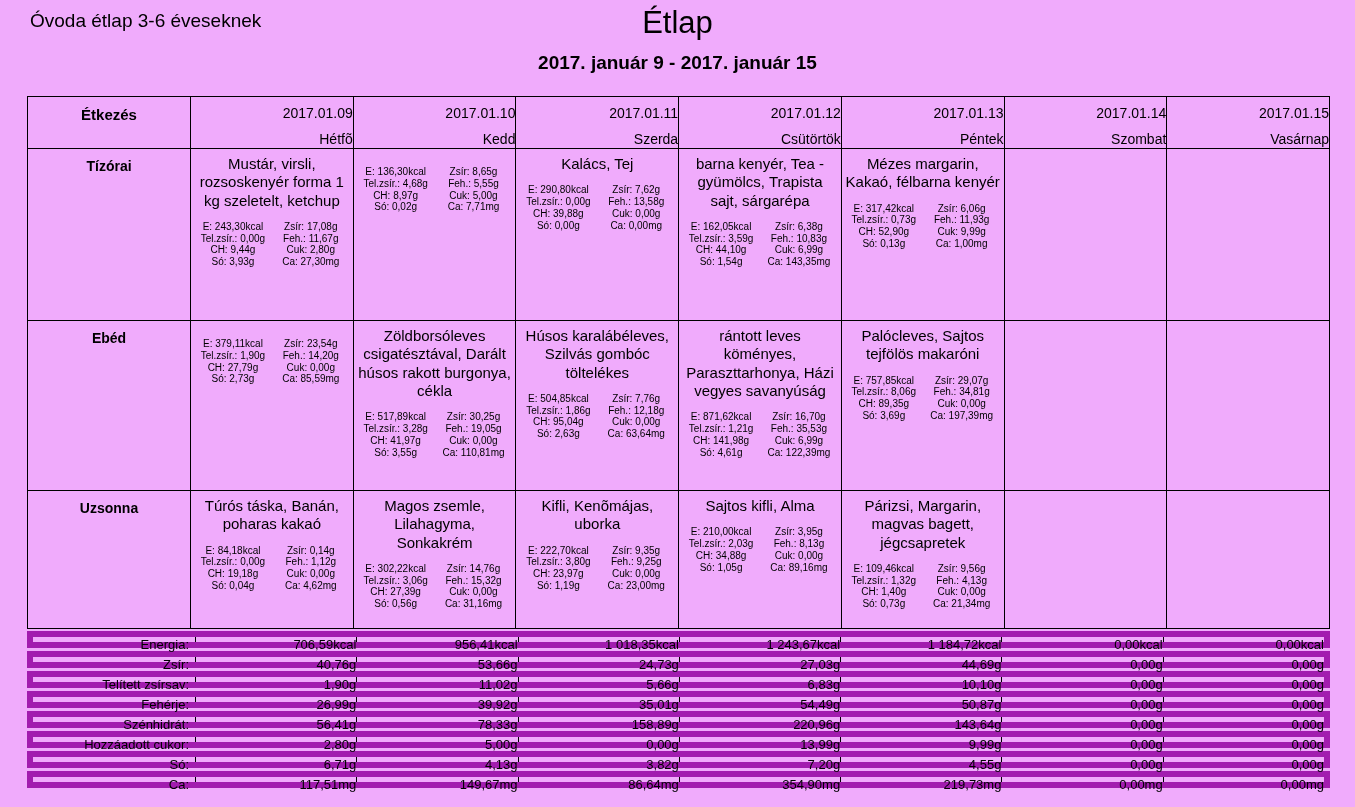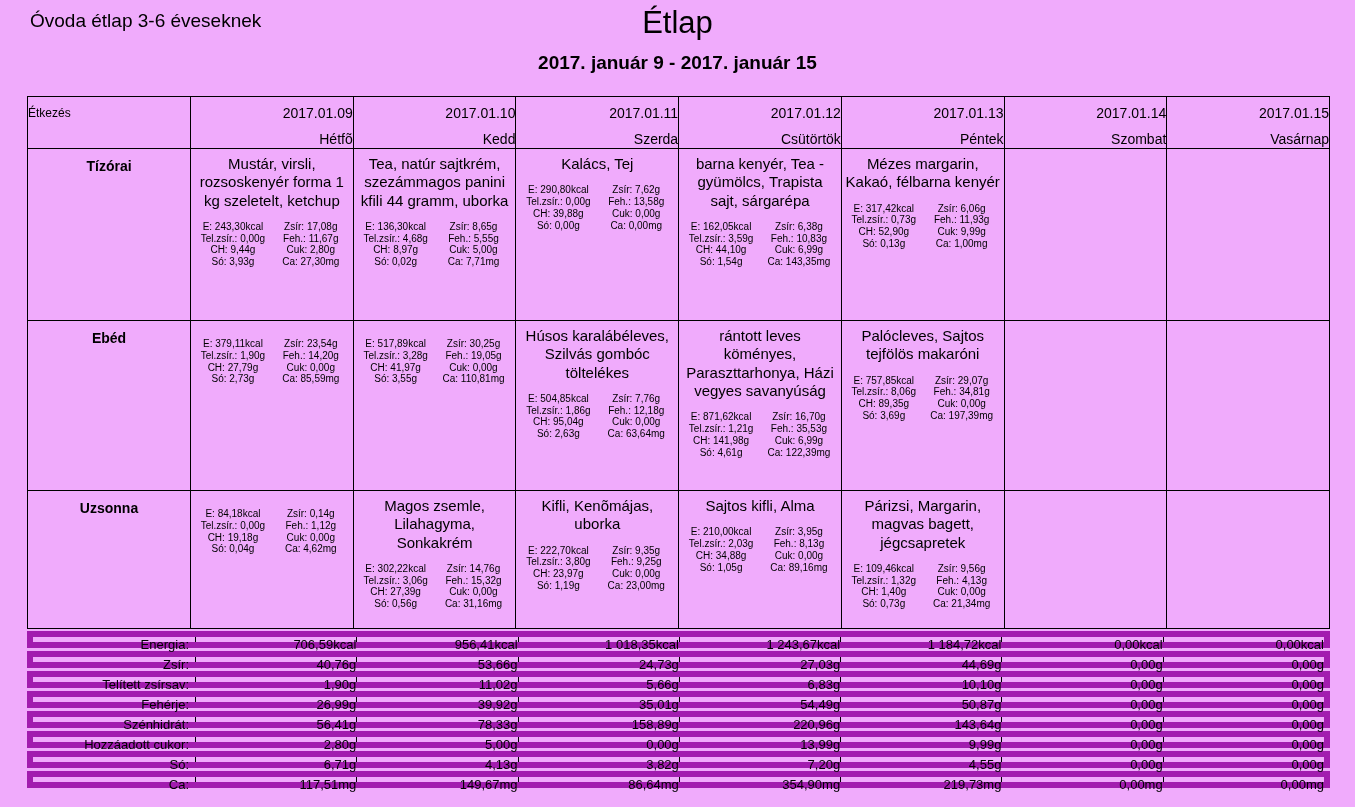--- a/index.html
+++ b/index.html
@@ -14,21 +14,21 @@
 
   .menu-table {
     position: absolute; left: 27px; top: 96px; width: 1303px;
     border-top: 1px solid #000; border-left: 1px solid #000;
   }
   .trow { display: flex; }
   .cell { border-right: 1px solid #000; border-bottom: 1px solid #000; }
   .contents { display: contents; }
 
   .header-row { height: 52px; }
-  .corner { width: 163px; font-weight: normal; font-size: 12px; text-align: left; padding-top: 9px; }
+  .corner { width: 163px; font-weight: bold; font-size: 15px; text-align: center; padding-top: 9px; }
   .day-header { flex: 1; text-align: right; font-size: 14px; padding-top: 8px; }
   .day-header .weekday { margin-top: 10px; }
 
   .meal-rows > div:nth-of-type(1) { height: 172px; }
   .meal-rows > div:nth-of-type(2) { height: 170px; }
   .meal-rows > div:nth-of-type(3) { height: 138px; }
   .row-label { width: 163px; font-weight: bold; font-size: 14px; text-align: center; padding-top: 9px; }
   .meal-cell { flex: 1; text-align: center; padding: 6px 3px 0; overflow: hidden; }
   .meal-title { font-size: 15px; line-height: 1.22; }
   .nutrition {
@@ -95,21 +95,20 @@
                 <div class="nut-line">E: 243,30kcal</div>
                 <div class="nut-line">Zsír: 17,08g</div>
                 <div class="nut-line">Tel.zsír.: 0,00g</div>
                 <div class="nut-line">Feh.: 11,67g</div>
                 <div class="nut-line">CH: 9,44g</div>
                 <div class="nut-line">Cuk: 2,80g</div>
                 <div class="nut-line">Só: 3,93g</div>
                 <div class="nut-line">Ca: 27,30mg</div>
               </div>
               </div><div class="cell meal-cell">
-                <div class="meal-title">Tea, natúr sajtkrém, szezámmagos panini kfili 44 gramm, uborka</div>
                 <div class="nutrition">
 
                 <div class="nut-line">E: 136,30kcal</div>
                 <div class="nut-line">Zsír: 8,65g</div>
                 <div class="nut-line">Tel.zsír.: 4,68g</div>
                 <div class="nut-line">Feh.: 5,55g</div>
                 <div class="nut-line">CH: 8,97g</div>
                 <div class="nut-line">Cuk: 5,00g</div>
                 <div class="nut-line">Só: 0,02g</div>
                 <div class="nut-line">Ca: 7,71mg</div>
@@ -174,20 +173,21 @@
                 <div class="nut-line">E: 379,11kcal</div>
                 <div class="nut-line">Zsír: 23,54g</div>
                 <div class="nut-line">Tel.zsír.: 1,90g</div>
                 <div class="nut-line">Feh.: 14,20g</div>
                 <div class="nut-line">CH: 27,79g</div>
                 <div class="nut-line">Cuk: 0,00g</div>
                 <div class="nut-line">Só: 2,73g</div>
                 <div class="nut-line">Ca: 85,59mg</div>
               </div>
               </div><div class="cell meal-cell">
+                <div class="meal-title">Zöldborsóleves csigatésztával, Darált húsos rakott burgonya, cékla</div>
                 <div class="nutrition">
 
                 <div class="nut-line">E: 517,89kcal</div>
                 <div class="nut-line">Zsír: 30,25g</div>
                 <div class="nut-line">Tel.zsír.: 3,28g</div>
                 <div class="nut-line">Feh.: 19,05g</div>
                 <div class="nut-line">CH: 41,97g</div>
                 <div class="nut-line">Cuk: 0,00g</div>
                 <div class="nut-line">Só: 3,55g</div>
                 <div class="nut-line">Ca: 110,81mg</div>
@@ -240,20 +240,21 @@
                 <div class="meal-title"></div>
                 <div class="nutrition">
                   
                 </div>
               </div></div>
         </div><div class="trow meal-row">
           <div class="cell row-label">Uzsonna</div>
           <div class="contents">
             
           <div class="cell meal-cell">
+                <div class="meal-title">Túrós táska, Banán, poharas kakaó</div>
                 <div class="nutrition">
 
                 <div class="nut-line">E: 84,18kcal</div>
                 <div class="nut-line">Zsír: 0,14g</div>
                 <div class="nut-line">Tel.zsír.: 0,00g</div>
                 <div class="nut-line">Feh.: 1,12g</div>
                 <div class="nut-line">CH: 19,18g</div>
                 <div class="nut-line">Cuk: 0,00g</div>
                 <div class="nut-line">Só: 0,04g</div>
                 <div class="nut-line">Ca: 4,62mg</div>

